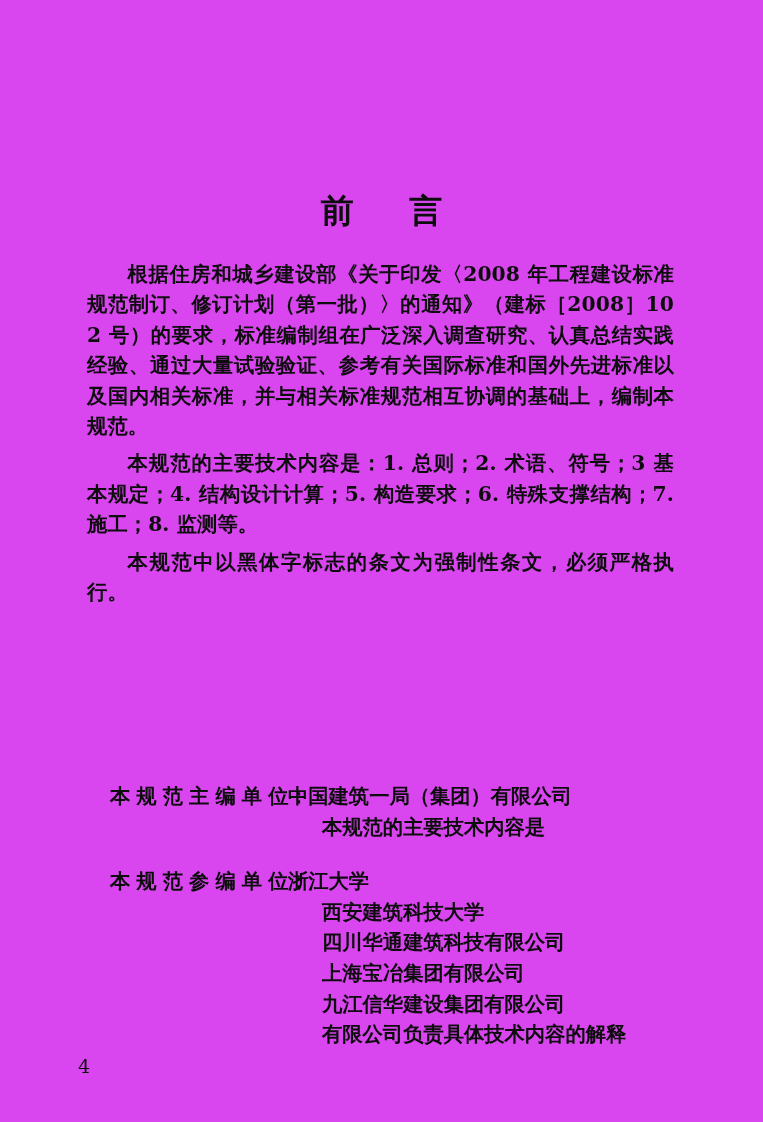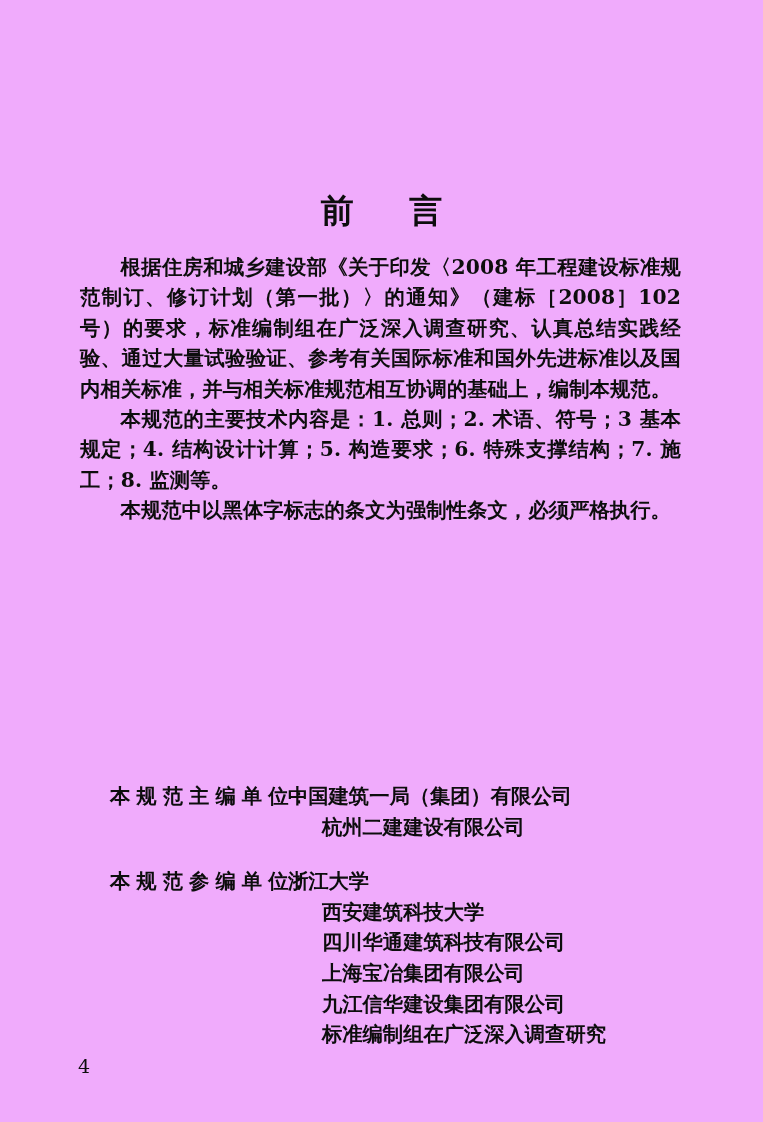--- a/index.html
+++ b/index.html
@@ -14,21 +14,21 @@
     overflow: hidden;
     font-family: "DejaVu Serif", "Liberation Serif", serif;
     color: #0d0d0d;
     -webkit-font-smoothing: antialiased;
   }
 
   
   #page {
     position: absolute;
     inset: 0;
-    background: #f0abfc;
+    background: #d946ef;
   }
 
   
   .page-title {
     position: absolute;
     top: 168px;
     left: 0;
     width: 763px;
     text-align: center;
     font-size: 33px;
@@ -41,21 +41,21 @@
 
   
   .body-col {
     position: absolute;
     left: 80px;
     top: 252px;
     width: 601px;
   }
 
   p.para {
-    margin: 0;
+    margin: 7px;
     font-size: 20.3px;
     line-height: 30.4px;
     text-align: justify;
     text-align-last: left;
     text-justify: inter-character;
     text-indent: 2em;
     font-weight: 600;
     letter-spacing: 0.005em;
     word-break: break-all;
   }
@@ -121,30 +121,30 @@
     <p class="para">本规范中以黑体字标志的条文为强制性条文，必须严格执行。</p>
   </div>
 
   <div class="units">
 
     <div class="unit-row">
       <span class="unit-label"><span>本规范主编单位</span><span class="colon">：</span></span>
       <span class="unit-value">中国建筑一局（集团）有限公司</span>
     </div>
 
-    <div class="unit-cont">杭州二建建设有限公司</div>
+    <div class="unit-cont">本规范的主要技术内容是</div>
 
     <div class="unit-row">
       <span class="unit-label"><span>本规范参编单位</span><span class="colon">：</span></span>
       <span class="unit-value">浙江大学</span>
     </div>
 
     <div class="unit-sub">西安建筑科技大学</div>
     <div class="unit-sub">四川华通建筑科技有限公司</div>
     <div class="unit-sub">上海宝冶集团有限公司</div>
     <div class="unit-sub">九江信华建设集团有限公司</div>
-    <div class="unit-sub">标准编制组在广泛深入调查研究</div>
+    <div class="unit-sub">有限公司负责具体技术内容的解释</div>
 
   </div>
 
   <div class="folio">4</div>
 
 </div>
 
 </body></html>

